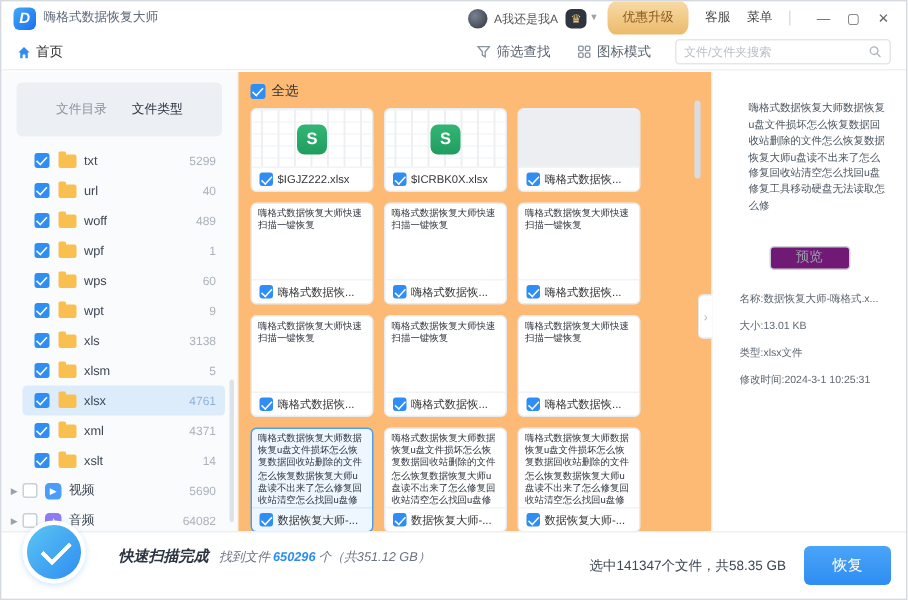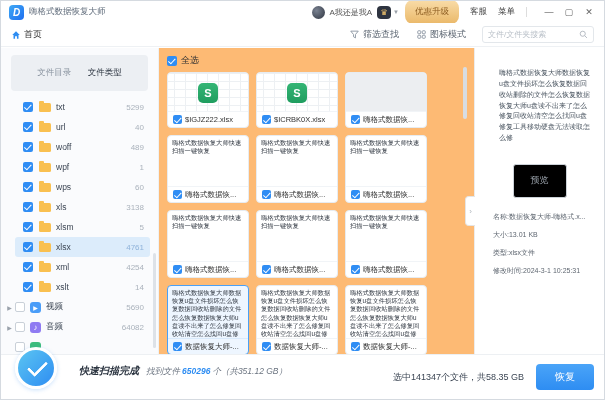--- a/index.html
+++ b/index.html
@@ -21,21 +21,21 @@
   .tb-divider { width:1px; height:10px; background:#ddd; margin:0 9px 0 11px; }
   .winbtn { width:14px; height:14px; font-size:9px; color:#666; display:flex; align-items:center; justify-content:center; background:none; border:none; margin-left:6px; }
 
   
   .toolbar { position:absolute; top:22px; left:0; right:0; height:24px; display:flex; align-items:center; padding:0 10px; border-bottom:1px solid #eef1f4; background:#fff; }
   .home-group { display:flex; align-items:center; gap:3px; }
   .home-label { font-size:9px; color:#333; }
   .tool-group { display:flex; align-items:center; gap:4px; margin-left:18px; }
   .tool-label { font-size:9px; color:#5a6470; }
   .toolbar .tb-spacer2 { flex:1; }
-  .search-box { display:flex; align-items:center; width:112px; height:17px; border:1px solid #e3e7eb; border-radius:3px; padding:0 5px; margin-left:16px; }
+  .search-box { display:flex; align-items:center; width:144px; height:17px; border:1px solid #e3e7eb; border-radius:3px; padding:0 5px; margin-left:16px; }
   .search-box input { flex:1; border:none; outline:none; font-size:8px; color:#555; width:80px; font-family:"Liberation Sans",sans-serif; }
   .search-box input::placeholder { color:#b8bfc7; }
 
   
   .sidebar { position:absolute; top:47px; bottom:45px; left:0; width:158px; background:#fafbfd; border-right:1px solid #eef1f4; overflow:hidden; }
   .side-tabs { display:flex; margin:7px 10px 6px; height:22px; background:#eceff3; border-radius:4px; padding:18px; }
   .side-tab { flex:1; display:flex; align-items:center; justify-content:center; font-size:8.5px; color:#8a94a0; border-radius:3px; }
   .side-tab.active { background:#fff; color:#2b3440; box-shadow:0 0 2px rgba(0,0,0,.08); }
   .row { display:flex; align-items:center; height:20px; margin:0 8px 0 14px; padding:0 6px 0 8px; border-radius:3px; }
   .row.selected { background:#dcecfb; }
@@ -71,21 +71,21 @@
   .card-name { height:16px; flex:none; display:flex; align-items:center; gap:3px; padding:0 5px; border-top:1px solid #f1f4f7; }
   .card.selected .card-name { border-top-color:#d9eafc; }
   .card-name .cb { width:9px; height:9px; }
   .card-name .fname { font-size:7.5px; color:#333; white-space:nowrap; overflow:hidden; text-overflow:ellipsis; }
   .main-scrollbar { position:absolute; top:66px; left:462px; width:4px; height:52px; border-radius:2px; background:#d8dde3; }
 
   
   .detail { position:absolute; top:47px; bottom:45px; right:0; width:130px; background:#fff; border-left:1px solid #ececec; }
   .collapse-tab { position:absolute; left:-10px; top:148px; width:10px; height:30px; background:#fff; border:1px solid #e5e5e5; border-right:none; border-radius:4px 0 0 4px; display:flex; align-items:center; justify-content:center; font-size:8px; color:#b0b6bd; }
   .dp-preview { margin:20px 12px 0 24px; font-size:7px; line-height:1.55; color:#4a5560; word-break:break-all; }
-  .dp-btn { display:block; margin:20px auto 0; width:54px; height:34px; background:#000000; border:1px solid #ccd2d8; border-radius:3px; color:#9aa2ab; font-size:9px; }
+  .dp-btn { display:block; margin:20px auto 0; width:54px; height:16px; background:#701a75; border:1px solid #ccd2d8; border-radius:3px; color:#9aa2ab; font-size:9px; }
   .dp-info { margin:14px 10px 0 18px; font-size:7px; color:#5f6771; }
   .dp-info div { margin-bottom:8px; white-space:nowrap; overflow:hidden; }
   .dp-tip { position:absolute; bottom:10px; left:14px; right:4px; display:flex; align-items:center; gap:3px; font-size:7.5px; color:#8a929b; white-space:nowrap; }
   .warn-icon { width:9px; height:9px; border-radius:50%; background:#f5a93c; color:#fff; font-size:7px; font-weight:bold; display:flex; align-items:center; justify-content:center; flex:none; }
 
   
   .footer { position:absolute; bottom:0; left:0; right:0; height:45px; background:#fff; border-top:1px solid #edf0f3; }
   .scan-circle { position:absolute; left:14px; top:-8px; width:42px; height:42px; border-radius:50%; background:linear-gradient(135deg,#5bc5f2,#2e8df2); border:3px solid #fff; box-shadow:0 1px 4px rgba(46,141,242,.25); }
   .scan-circle::after { content:""; position:absolute; left:10px; top:11px; width:16px; height:8px; border:solid #fff; border-width:0 0 3px 3px; border-radius:1px; transform:rotate(-45deg); }
   .f-line1 { position:absolute; left:78px; top:9px; display:flex; align-items:baseline; gap:2px;font-style:italic; }
@@ -196,40 +196,46 @@
       </div>
     <div class="row">
         <span class="cb on"></span>
         <span class="folder"></span>
         <span class="name">wps</span>
         <span class="count">60</span>
       </div>
     <div class="row">
         <span class="cb on"></span>
         <span class="folder"></span>
+        <span class="name">wpt</span>
+        <span class="count">9</span>
+      </div>
+    <div class="row">
+        <span class="cb on"></span>
+        <span class="folder"></span>
         <span class="name">xls</span>
         <span class="count">3138</span>
       </div>
     <div class="row">
         <span class="cb on"></span>
         <span class="folder"></span>
         <span class="name">xlsm</span>
         <span class="count">5</span>
       </div>
     <div class="row selected">
         <span class="cb on"></span>
         <span class="folder"></span>
         <span class="name">xlsx</span>
         <span class="count hl">4761</span>
       </div>
     <div class="row">
         <span class="cb on"></span>
         <span class="folder"></span>
         <span class="name">xml</span>
-        <span class="count">4254</span>
+        <span class="count">4371</span>
       </div>
     <div class="row">
         <span class="cb on"></span>
         <span class="folder"></span>
         <span class="name">xslt</span>
         <span class="count">14</span>
       </div>
 
     <div class="row media">
         <span class="expander">▶</span>

